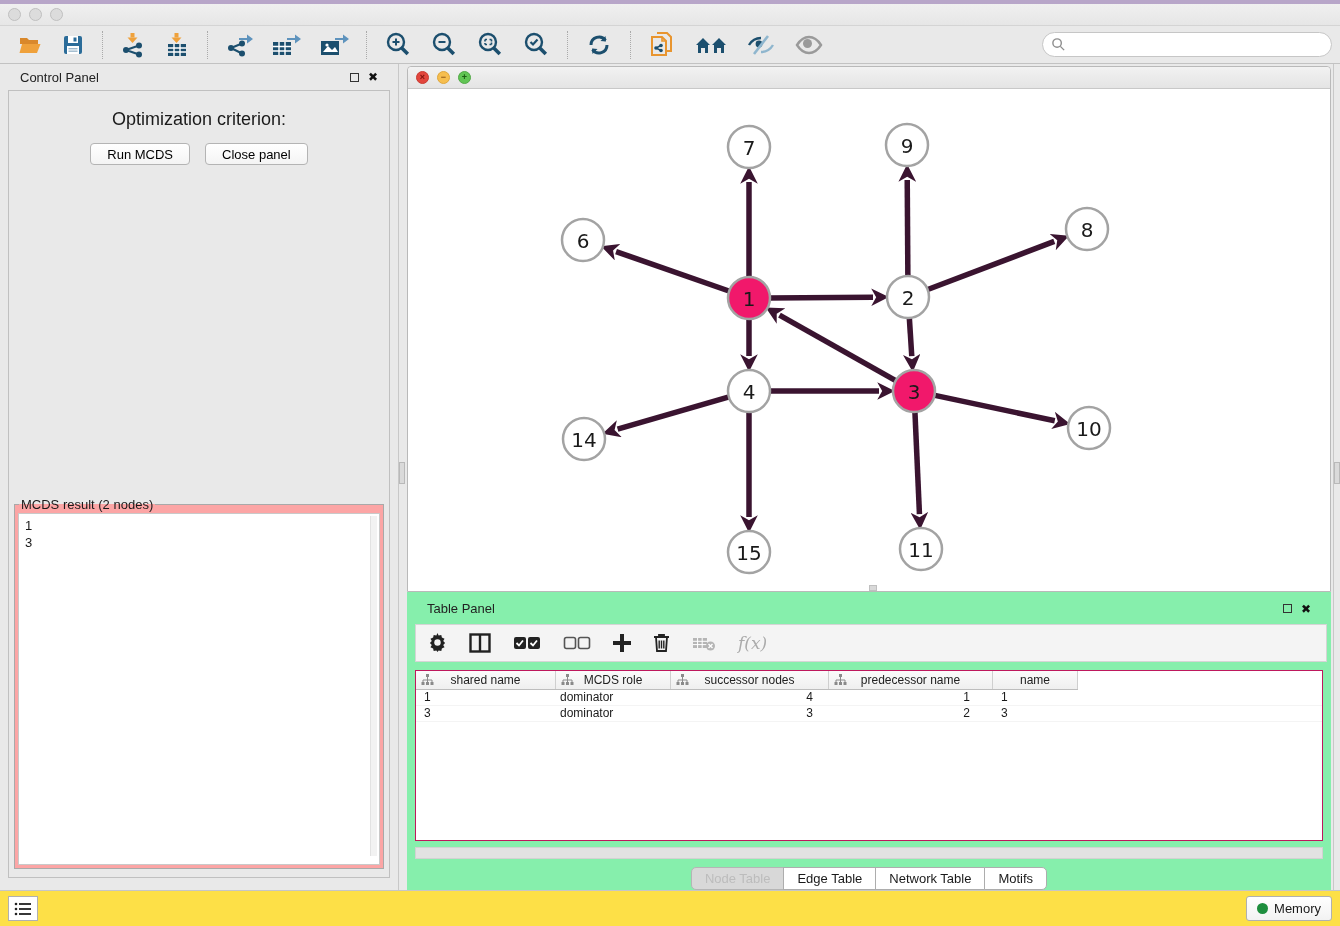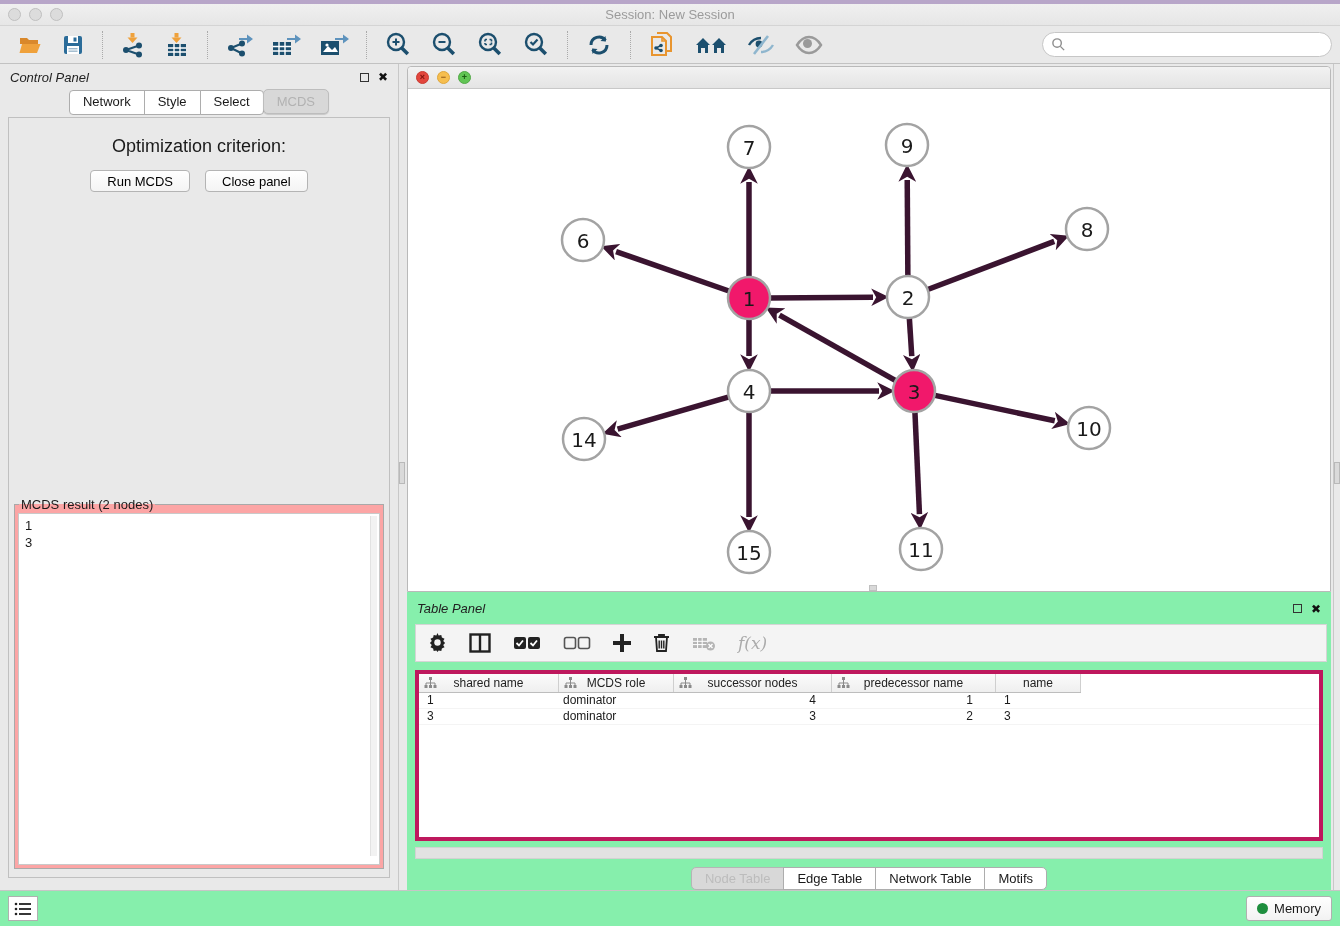--- a/index.html
+++ b/index.html
@@ -20,21 +20,21 @@
   .sep { width:1px; height:28px; margin:0 8px; border-left:1px dotted #AAA; }
   .spacer { flex:1; }
   .searchbox { width:290px; height:25px; background:#fff; border:1px solid #C6C6C6; border-radius:13px; display:flex; align-items:center; padding:0 8px; }
   .searchbox input { border:none; outline:none; flex:1; font-size:12px; background:transparent; font-family:"Liberation Sans",sans-serif; }
 
   
   .main { flex:1; display:flex; min-height:0; }
 
   
   .control-panel { width:398px; display:flex; flex-direction:column; background:#E9E9E9; }
-  .panel-header { height:26px; display:flex; align-items:center; padding:0 10px; font-size:13px; color:#222;font-style:italic; }
+  .panel-header { height:26px; display:flex; align-items:center; padding:0 20px; font-size:13px; color:#222; }
   .panel-header .spacer { flex:1; }
   .float-box { width:9px; height:9px; border:1.5px solid #333; margin-right:9px; cursor:pointer; }
   .close-x { font-family:"DejaVu Sans",sans-serif; font-size:12px; font-weight:bold; color:#111; cursor:pointer; line-height:1; }
   .tabs-row { display:flex; justify-content:center; margin-bottom:2px; position:relative; z-index:2; }
   .tab { background:#fff; border:1px solid #ADADAD; padding:3px 13px; font-size:13px; margin-left:-1px; cursor:pointer; }
   .tab:first-child { border-radius:4px 0 0 4px; margin-left:0; }
   .tab.last { border-radius:0 4px 4px 0; }
   .tab.selected-disabled { background:#D8D8D8; color:#B2B2B2; border-radius:5px; border-color:#BDBDBD; position:relative; top:-1px; padding:4px 13px; box-shadow:0 1px 1px rgba(0,0,0,0.15); }
   .cp-body { flex:1; border:1px solid #C0C0C0; margin:0 8px 12px 8px; display:flex; flex-direction:column; align-items:center; min-height:0; }
   .opt-label { margin-top:18px; font-size:18px; }
@@ -69,56 +69,55 @@
   .node.selected { fill:#F1186B; }
   .node-label { font-family:"DejaVu Sans",sans-serif; font-size:20px; fill:#1a1a1a; text-anchor:middle; dominant-baseline:central; pointer-events:none; }
   .resize-handle { position:absolute; bottom:0; left:50%; width:8px; height:6px; background:#D9D9D9; border:1px solid #C0C0C0; }
 
   
   .table-panel { flex:1; display:flex; flex-direction:column; background:#86efac; min-height:0; padding:4px 0 0 0; }
   .tp-toolbar { margin:2px 4px 0 8px; height:38px; background:#F4F4F4; border:1px solid #D5D5D5; display:flex; align-items:center; padding:0 12px; gap:22px; }
   .ticon { display:flex; align-items:center; cursor:pointer; }
   .ticon.disabled { cursor:default; }
   .fx { font-family:"DejaVu Serif",serif; font-style:italic; font-size:17px; color:#ABABAB; }
-  .table-box { margin:8px 8px 0 8px; background:#fff; border:4px solid #be185d; height:172px; overflow:hidden; }
+  .table-box { margin:8px 8px 0 8px; background:#fff; border:1px solid #be185d; height:172px; overflow:hidden; }
   .thead { display:flex; width:662px; height:19px; background:linear-gradient(#FBFBFB,#EFEFEF); border-bottom:1px solid #BDBDBD; }
   .thcell { position:relative; display:flex; align-items:center; justify-content:center; font-size:12px; color:#222; border-right:1px solid #CFCFCF; }
   .thcell svg { position:absolute; left:5px; }
   .c0w{width:140px}.c1w{width:115px}.c2w{width:158px}.c3w{width:164px}.c4w{width:85px}
   .trow { display:flex; height:16px; font-size:12px; border-bottom:1px solid #F4F4F4; }
   .tcell { display:flex; align-items:center; }
   .tcell.c0 { width:140px; padding-left:8px; }
   .tcell.c1 { width:115px; padding-left:4px; }
   .tcell.c2 { width:158px; justify-content:flex-end; padding-right:16px; }
   .tcell.c3 { width:164px; justify-content:flex-end; padding-right:23px; }
   .tcell.c4 { width:85px; padding-left:8px; }
   .hstrip { margin:6px 8px 0 8px; height:12px; background:#E2E2E2; border:1px solid #D2D2D2; }
   .tp-tabs { display:flex; justify-content:center; margin-top:8px; }
   .tab.selected-gray { background:#D8D8D8; color:#BCBCBC; border-color:#B5B5B5; border-radius:5px 0 0 5px; }
   .tp-tabs .tab:last-child { border-radius:0 5px 5px 0; }
 
   
-  .statusbar { height:36px; background:#86efac; border-top:1px solid #C6C6C6; display:flex; align-items:center; padding:0 8px;gap:46px; }
+  .statusbar { height:36px; background:#fde047; border-top:1px solid #C6C6C6; display:flex; align-items:center; padding:0 8px;gap:46px; }
   .sq-btn { width:30px; height:25px; background:#fff; border:1px solid #B0B0B0; display:flex; align-items:center; justify-content:center; cursor:pointer; }
   .memory-btn { height:25px; background:linear-gradient(#FFF,#F2F2F2); border:1px solid #B0B0B0; border-radius:3px; display:flex; align-items:center; gap:6px; padding:0 10px; font-size:13px; cursor:pointer; }
   .mem-dot { width:11px; height:11px; border-radius:50%; background:#1E8E3E; }
 </style>
 <style>.node.selected{fill:#F1186B}.node{stroke:#A3A3A3}.edge{stroke:#3A1430}</style></head>
 <body>
 
 <div class="app">
   <div class="desktop-strip"></div>
 
   <div class="titlebar">
     <div class="tl-group">
       <div class="tl"></div>
       <div class="tl"></div>
       <div class="tl"></div>
     </div>
-    <div class="win-title">Session: New Session</div>
   </div>
 
   <div class="toolbar">
     <button class="tbtn">
       <svg width="26" height="24" viewBox="0 0 24 24">
           <path d="M2 5h7l2 2h9v4H2z" fill="#D9882B"></path>
           <path d="M4 11h18.5l-3.5 9H1.5z" fill="#EFA13B"></path>
         </svg>
     </button>
     <button class="tbtn">
@@ -258,26 +257,20 @@
   </div>
 
   <div class="main">
 
     <div class="control-panel">
       <div class="panel-header">
         <span>Control Panel</span>
         <div class="spacer"></div>
         <div class="float-box"></div>
         <span class="close-x">✖</span>
-      </div>
-      <div class="tabs-row">
-        <div class="tab">Network</div>
-        <div class="tab">Style</div>
-        <div class="tab last">Select</div>
-        <div class="tab selected-disabled">MCDS</div>
       </div>
       <div class="cp-body">
         <div class="opt-label">Optimization criterion:</div>
         <div class="btn-row">
           <button class="push-btn">Run MCDS</button>
           <button class="push-btn">Close panel</button>
         </div>
         <div class="cp-fill"></div>
         <fieldset class="result">
           <legend>MCDS result (2 nodes)</legend>

